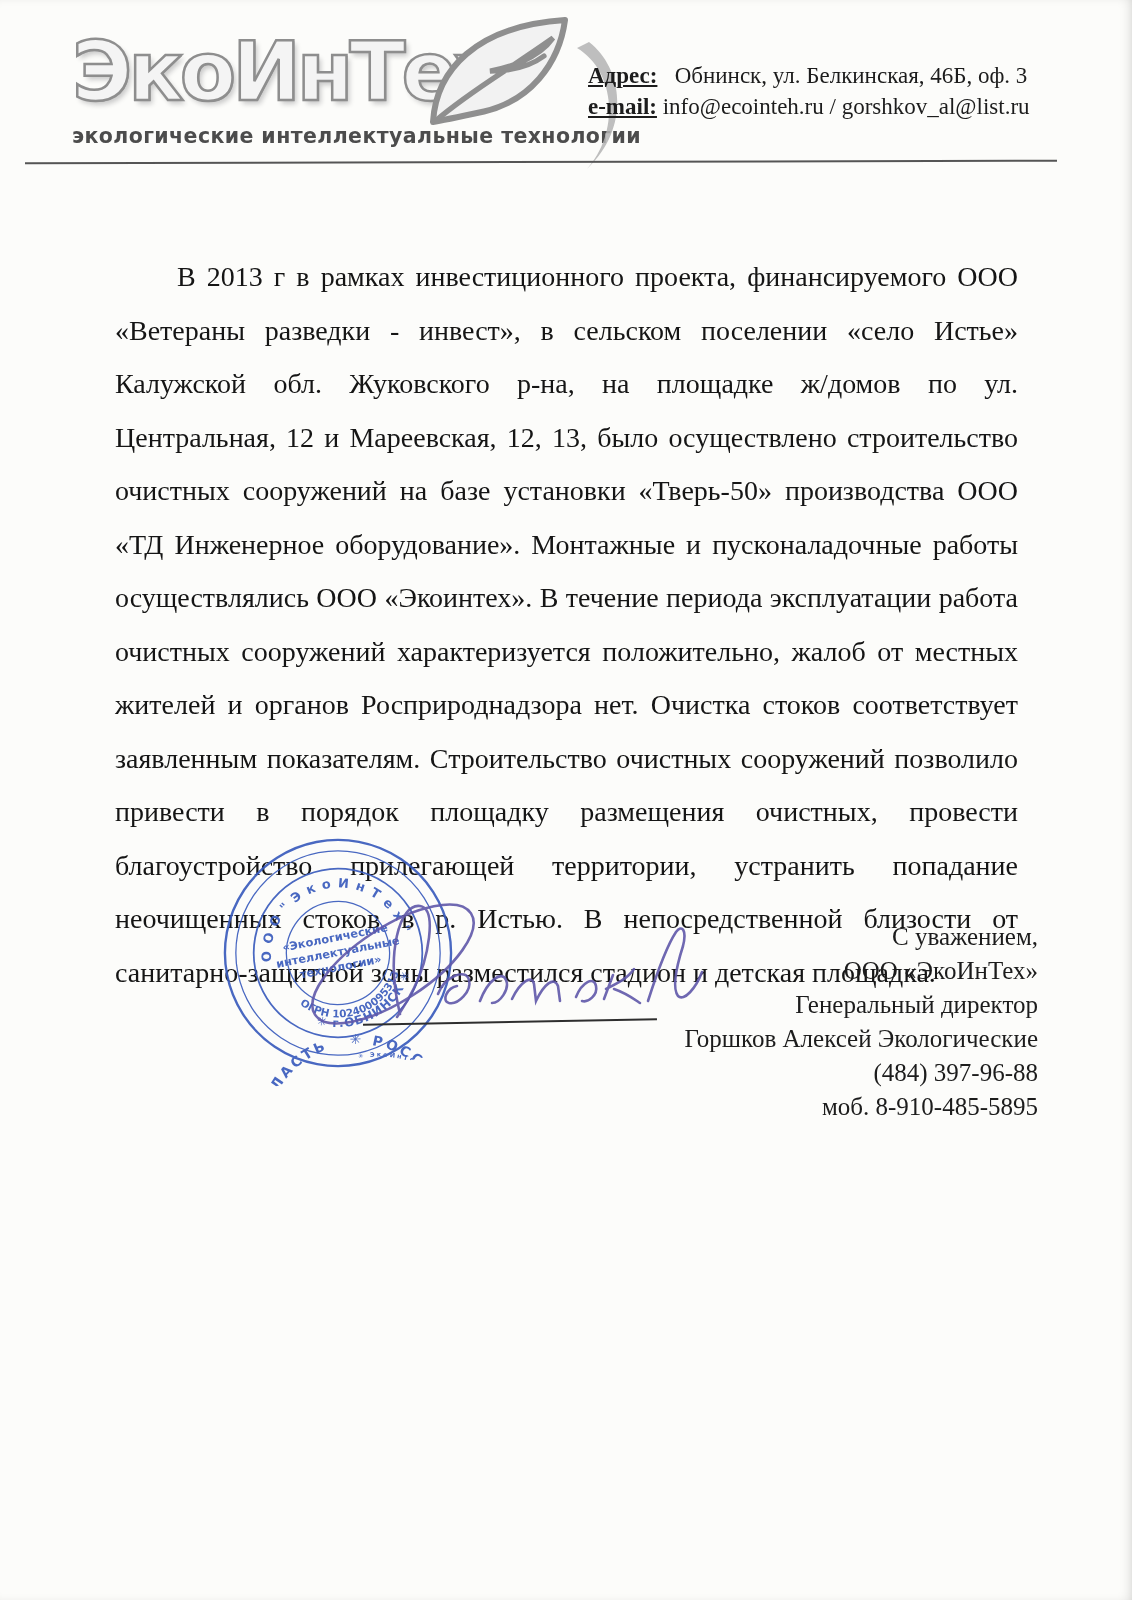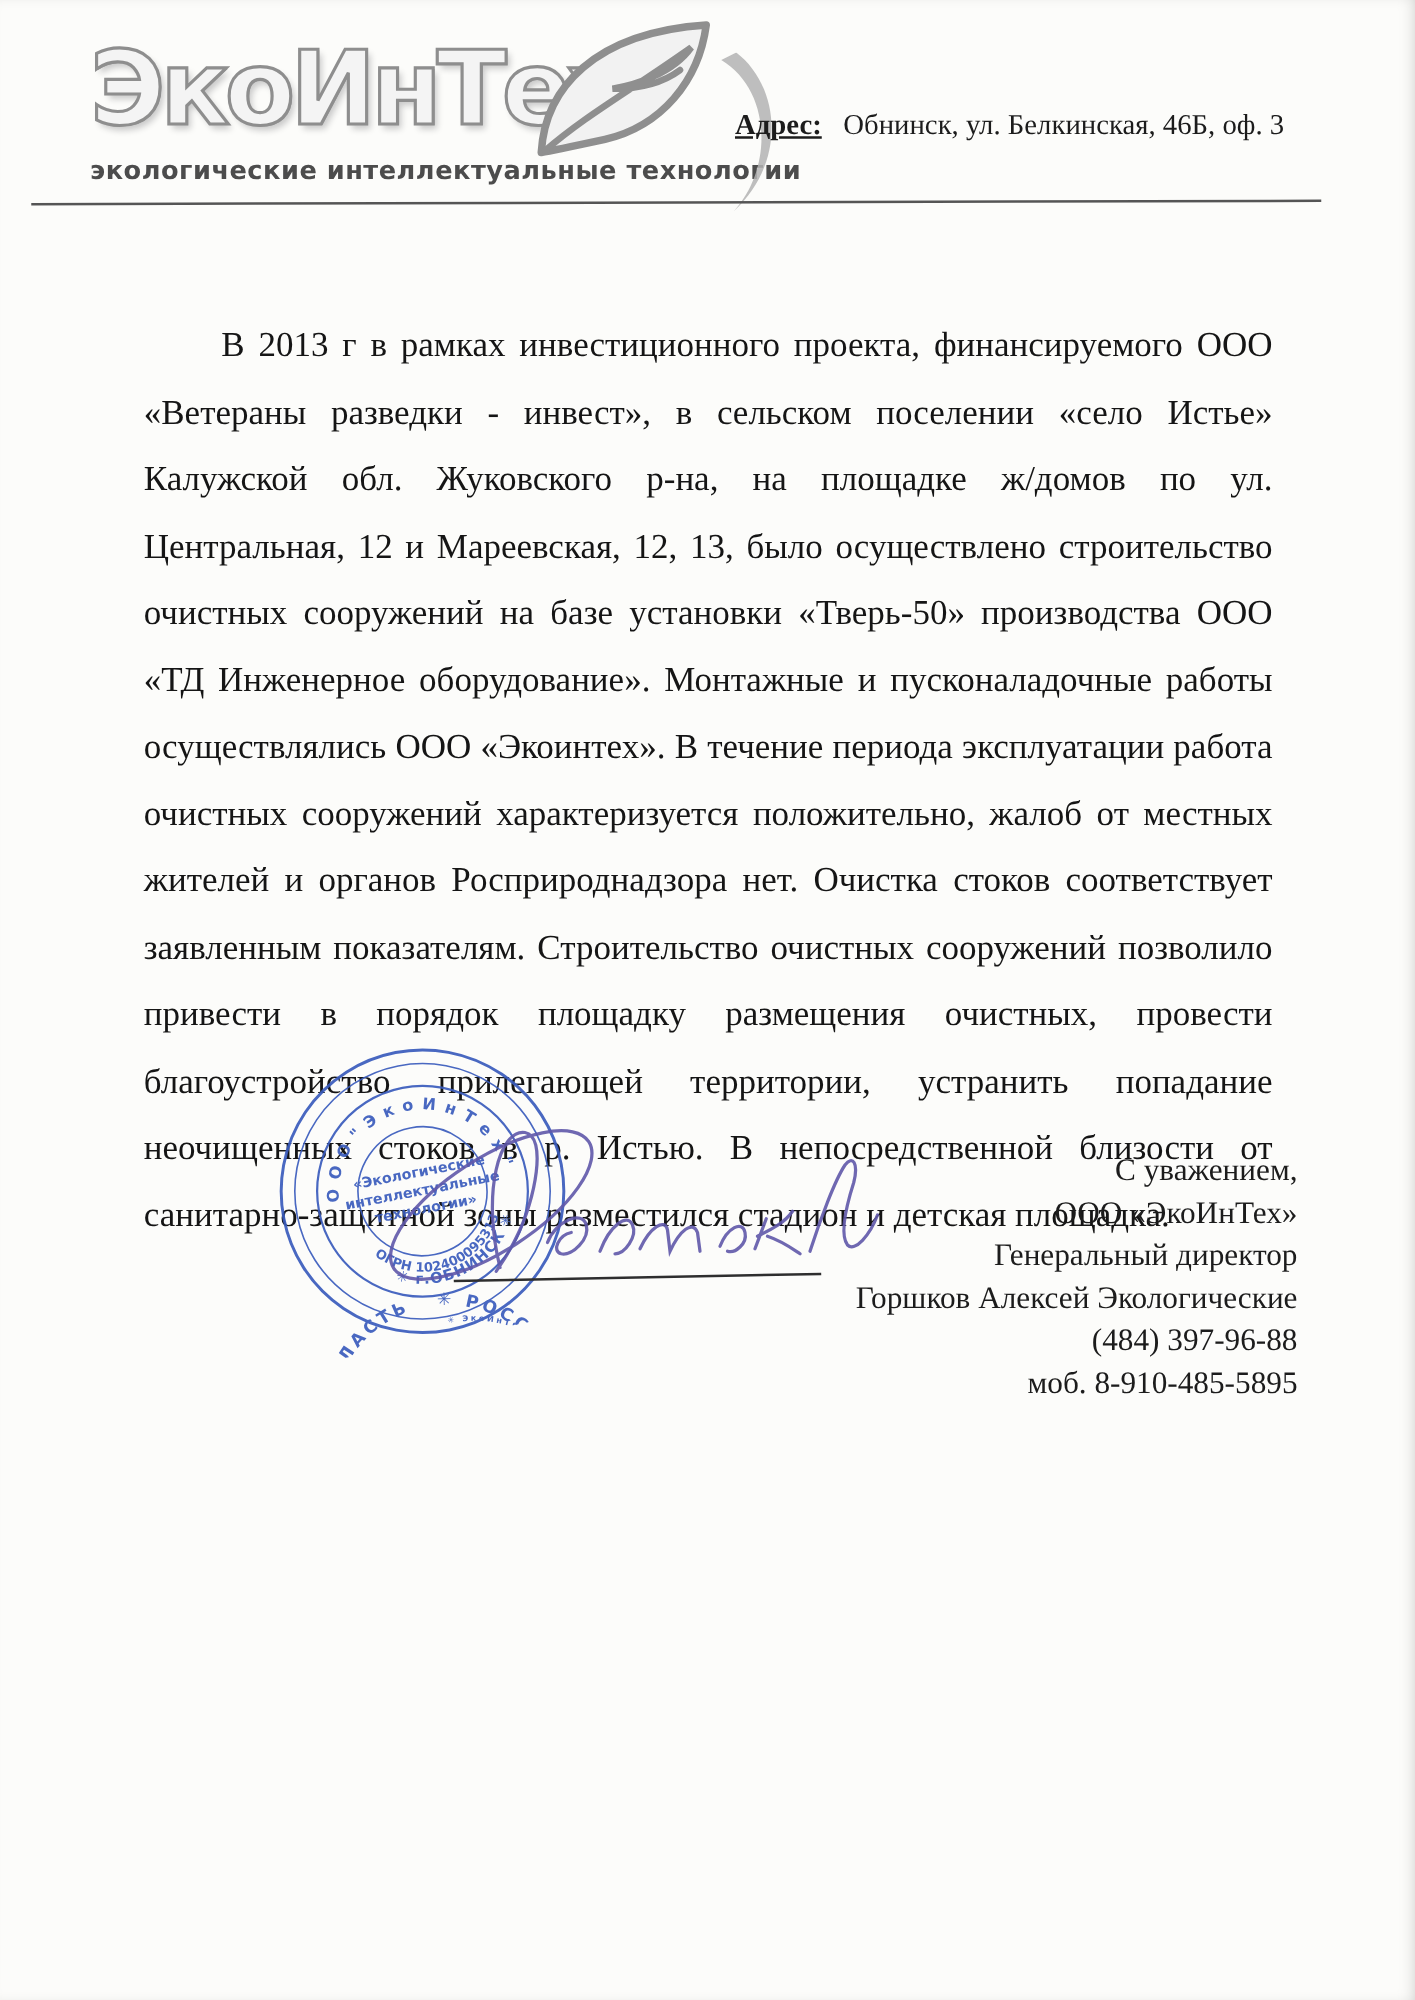--- a/index.html
+++ b/index.html
@@ -25,21 +25,21 @@
   .swoosh { position:absolute; left:503px; top:16px; }
   .tagline {
     margin-top:2px;
     font-family:"DejaVu Sans", sans-serif;
     font-size:20.5px; font-weight:700; color:#4c4c4c; letter-spacing:.4px;
     white-space:nowrap;
   }
 
   
   .contacts { position:absolute; left:588px; top:60px; width:440px;
-    font-size:23px; line-height:31px; color:#1c1c1c;margin-top:24px; }
+    font-size:23px; line-height:31px; color:#1c1c1c; }
   .contacts .row { white-space:nowrap; }
   .contacts .row.indent { margin-left:48px; }
   .contacts .lbl { font-weight:700; text-decoration:underline; }
   .rule {
     position:absolute; left:25px; top:161px; width:1032px; height:0;
     border-top:2.5px solid #555; transform:rotate(-0.15deg);
   }
 
   
   .letter-body {
@@ -82,20 +82,24 @@
         <path d="M 14 0 C 48 26, 56 86, 12 127 C 44 92, 42 30, 2 6 Z" fill="#b3b3b3" opacity="0.85"></path>
       </svg>
     </div>
     <div class="tagline">экологические интеллектуальные технологии</div>
   </div>
 
   <div class="contacts">
     <div class="row">
       <span class="lbl">Адрес:</span>
       &nbsp;&nbsp;<span>Обнинск, ул. Белкинская, 46Б, оф. 3</span>
+    </div>
+    <div class="row">
+      <span class="lbl">e-mail:</span>
+      <span>info@ecointeh.ru / gorshkov_al@list.ru</span>
     </div>
   </div>
 
   <div class="rule"></div>
 
   <div class="letter-body">В 2013 г в рамках инвестиционного проекта, финансируемого ООО «Ветераны разведки - инвест», в сельском поселении «село Истье» Калужской обл. Жуковского р-на, на площадке ж/домов по ул. Центральная, 12 и Мареевская, 12, 13, было осуществлено строительство очистных сооружений на базе установки «Тверь-50» производства ООО «ТД Инженерное оборудование». Монтажные и пусконаладочные работы осуществлялись ООО «Экоинтех». В течение периода эксплуатации работа очистных сооружений характеризуется положительно, жалоб от местных жителей и органов Росприроднадзора нет. Очистка стоков соответствует заявленным показателям. Строительство очистных сооружений позволило привести в порядок площадку размещения очистных, провести благоустройство прилегающей территории, устранить попадание неочищенных стоков в р. Истью. В непосредственной близости от санитарно-защитной зоны разместился стадион и детская площадка.</div>
 
   <svg class="stamp" viewBox="0 0 240 240">
     <g stroke="#3a5cbd" fill="none">
       <circle cx="120" cy="120" r="114" stroke-width="2.4"></circle>

